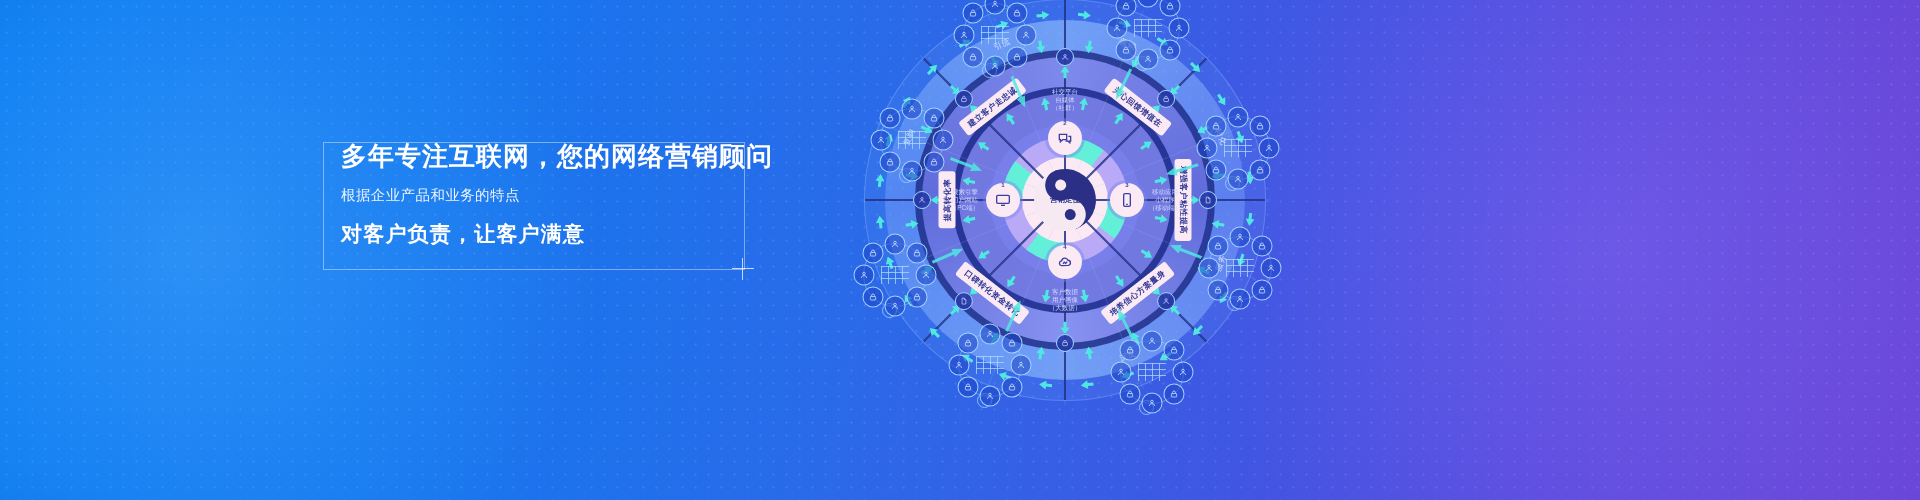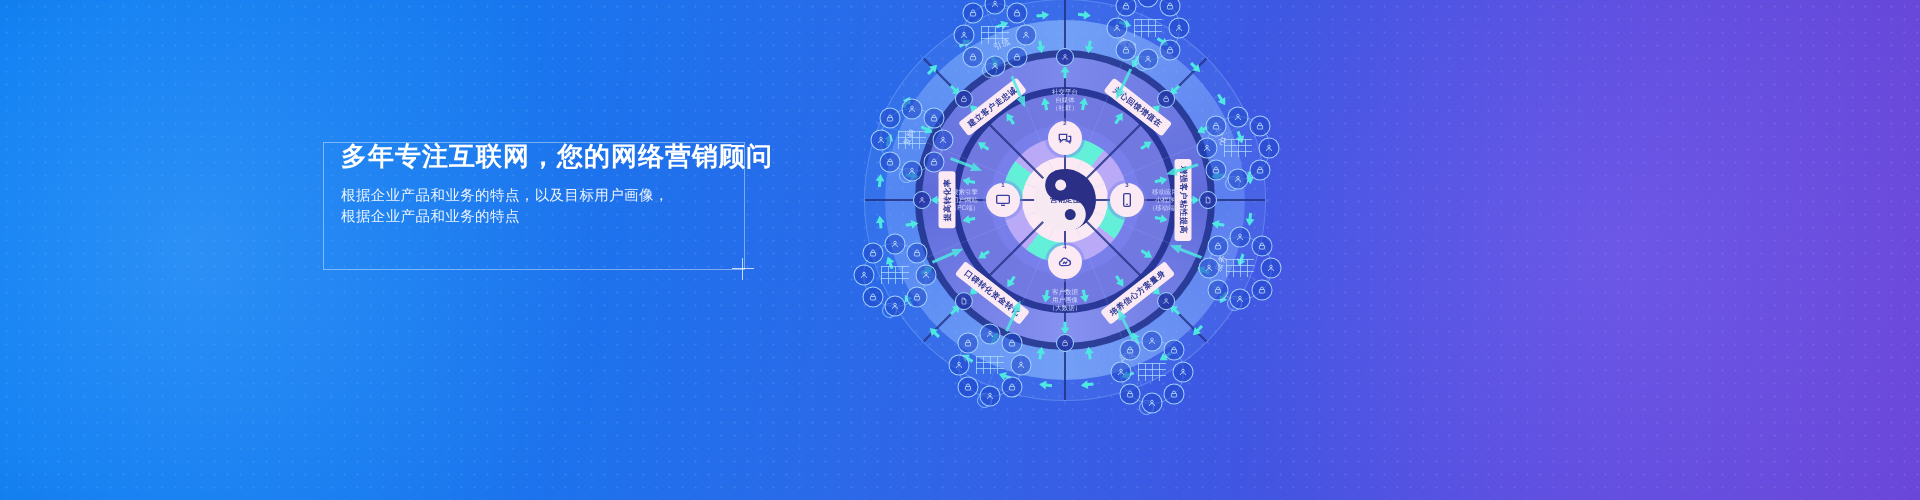--- a/index.html
+++ b/index.html
@@ -134,23 +134,23 @@
 
   <div class="tex dots"></div>
   <div class="glow-l"></div>
   <div class="glow-r"></div>
   <div class="tex vign"></div>
 
   <div id="copy">
     <div class="inner">
       <div class="headline">多年专注互联网，您的网络营销顾问</div>
       <div class="subtitle">
-        <div>根据企业产品和业务的特点，以及目标用户画像，</div>
         <div>根据企业产品和业务的特点</div>
       </div>
+      <div class="tagline">对客户负责，让客户满意</div>
     </div>
   </div>
   <div class="crosshair"></div>
 
   <div id="wheel">
 
     <div class="ring r-outer"></div>
     <div class="ring r-band1"></div>
     <div class="ring r-band1i"></div>
     <div class="ring r-band2"></div>

